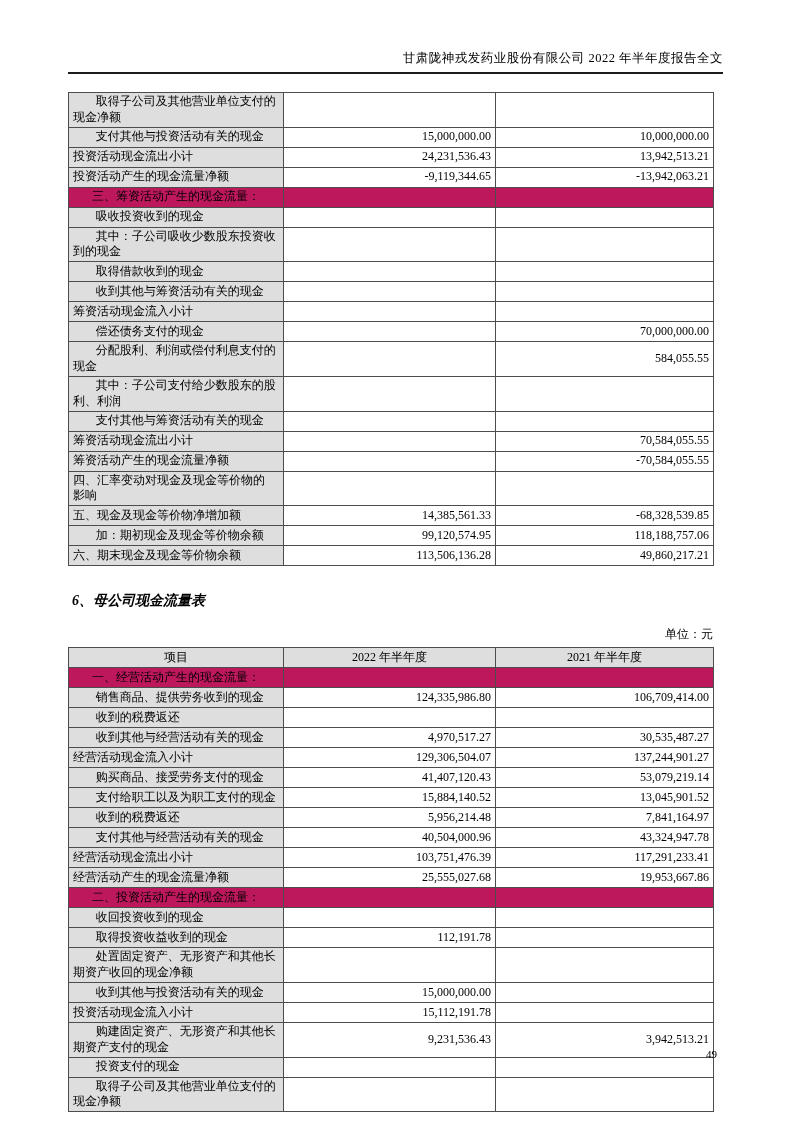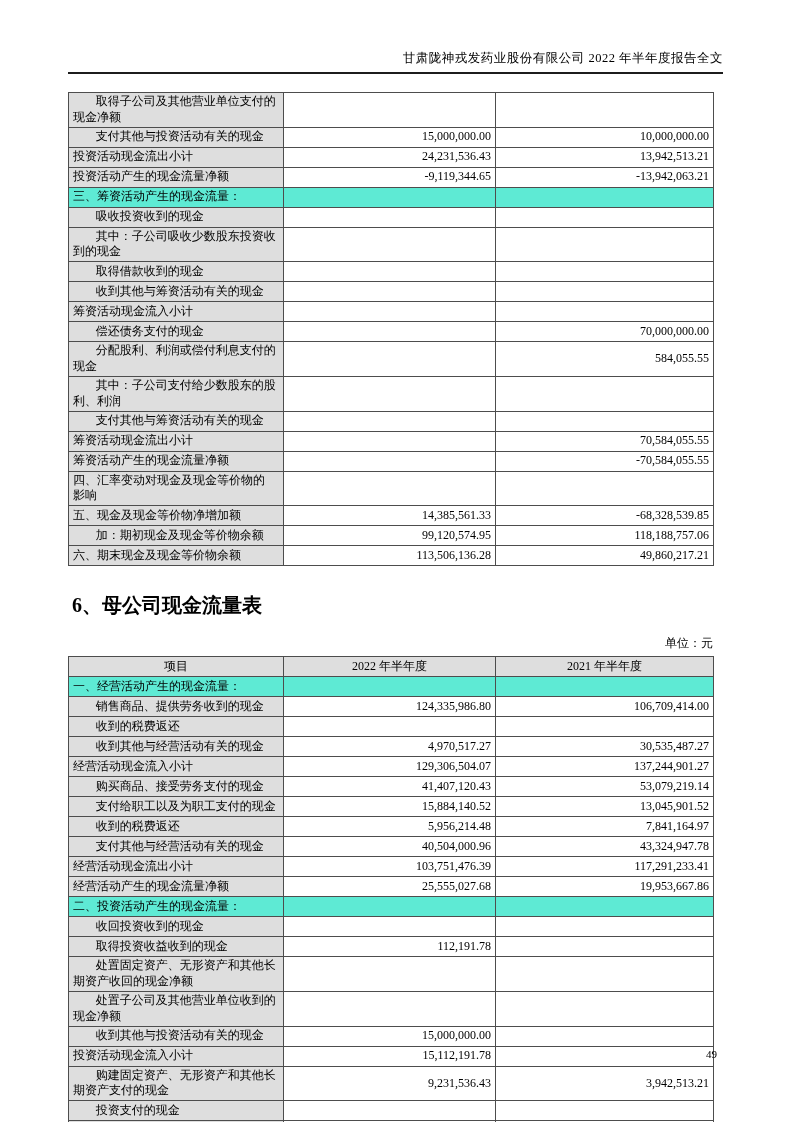--- a/index.html
+++ b/index.html
@@ -34,26 +34,27 @@
     border: 1px solid #4d4d4d;
     padding: 1px 4px;
     height: 17px;
     line-height: 1.32;
     vertical-align: middle;
     overflow: hidden;
   }
   td.lbl { background:#dedede; white-space: pre-line; }
   td.indent { text-indent: 1.9em; }
   td.num { text-align: right; padding-right: 5px; font-variant-numeric: tabular-nums; }
-  tr.section td { background:#5eead4; }
+  tr.section td { background:#be185d;text-align:center; }
   tr.thead td { background:#dedede; text-align: center; white-space: nowrap; }
   .section-title {
     margin: 26px 0 12px 4px;
-    font-size: 20px;
+    font-size: 14px;
     font-weight: bold;
+    font-style: italic;
   }
   .unit-line {
     margin-top: 16px;
     text-align: right;
     padding-right: 10px;
     font-size: 12px;
   }
   .page-number {
     position: absolute;
     right: 76px;
@@ -267,26 +268,20 @@
           <td class="num">112,191.78</td>
           <td class="num"></td>
         </tr>
         <tr>
           <td class="lbl indent">处置固定资产、无形资产和其他长
 期资产收回的现金净额</td>
           <td class="num"></td>
           <td class="num"></td>
         </tr>
         <tr>
-          <td class="lbl indent">处置子公司及其他营业单位收到的
-现金净额</td>
-          <td class="num"></td>
-          <td class="num"></td>
-        </tr>
-        <tr>
           <td class="lbl indent">收到其他与投资活动有关的现金</td>
           <td class="num">15,000,000.00</td>
           <td class="num"></td>
         </tr>
         <tr>
           <td class="lbl">投资活动现金流入小计</td>
           <td class="num">15,112,191.78</td>
           <td class="num"></td>
         </tr>
         <tr>

